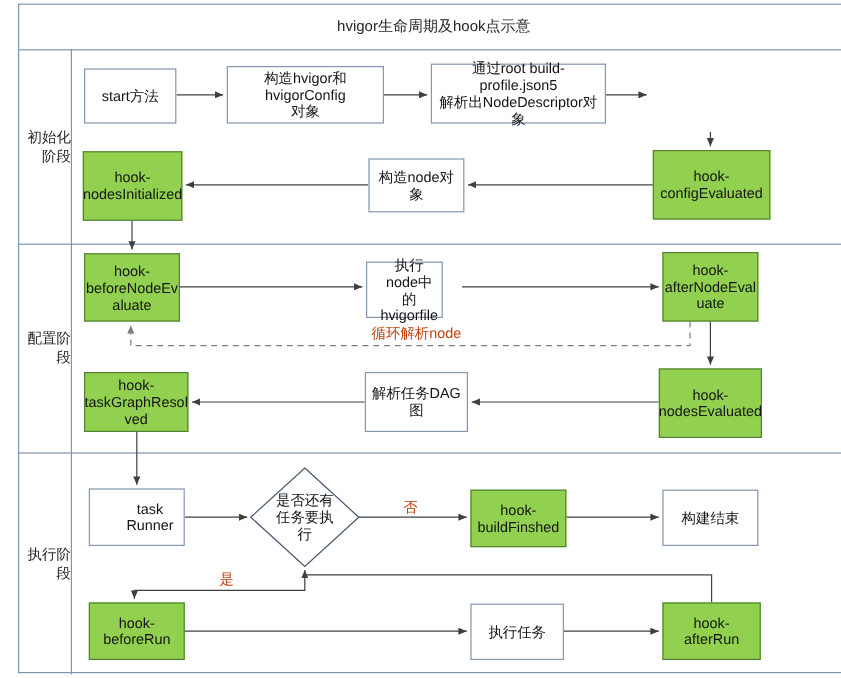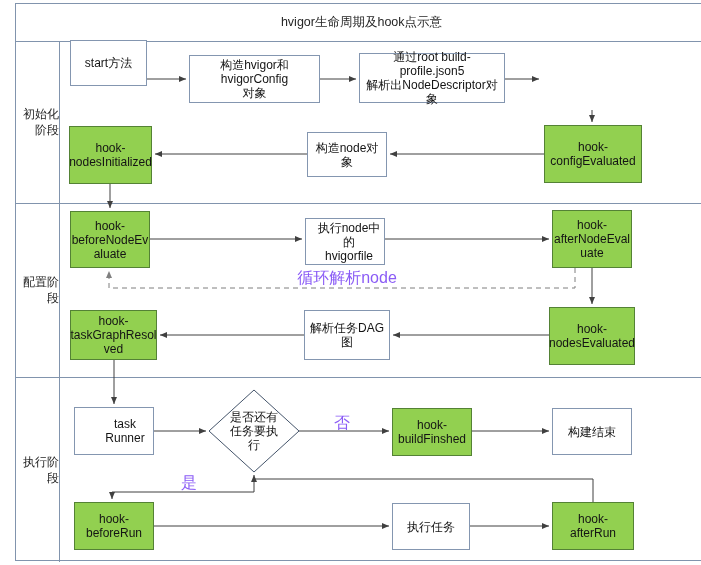--- a/index.html
+++ b/index.html
@@ -34,21 +34,21 @@
   .connectors { position:absolute; left:0; top:0; z-index:1; pointer-events:none; }
   .edge { stroke:var(--connector,#404040); stroke-width:1; fill:none; }
   .edge.dashed { stroke:var(--dashed,#7f7f7f); stroke-dasharray:5 4; }
   .diamond { fill:#ffffff; stroke:var(--diamond-border,#44546a); stroke-width:1; }
   .decision-text {
     position:absolute; z-index:2; display:flex; align-items:center; justify-content:center;
     text-align:center; font-size:12px; line-height:14px; white-space:pre-line; color:#141414;
   }
   .edge-label {
     position:absolute; z-index:3; transform:translate(-50%,-50%);
-    font-size:16px; color:#8b5cf6; white-space:nowrap; background:transparent;
+    font-size:12px; color:#c2410c; white-space:nowrap; background:transparent;
   }
 </style>
 </head>
 <body>
 
 <div class="canvas">
 
   <div class="outer-border"></div>
   <div class="hline" style="top:41px;"></div>
   <div class="hline" style="top:203px;"></div>
@@ -94,35 +94,35 @@
     <path class="edge" d="M287,431 L377,431" marker-end="url(#arrow)"></path>
     <path class="edge" d="M460,431 L537,431" marker-end="url(#arrow)"></path>
     <path class="edge" d="M581,502 L581,479 L242,479 L242,475" marker-end="url(#arrow)"></path>
     <path class="edge" d="M242,479 L242,492 L100,492 L100,499" marker-end="url(#arrow)"></path>
     <path class="edge" d="M142,526 L377,526" marker-end="url(#arrow)"></path>
     <path class="edge" d="M458,526 L537,526" marker-end="url(#arrow)"></path>
 
     <polygon class="diamond" points="242,390 287,431 242,472 197,431"></polygon>
   </svg>
 
-  <div class="node white" style="left:58px; top:40px; width:77px; height:46px;">start方法</div>
+  <div class="node white" style="left:58px; top:57px; width:77px; height:46px;">start方法</div>
   <div class="node white" style="left:177px; top:55px; width:131px; height:48px;">构造hvigor和hvigorConfig
 对象</div>
   <div class="node white" style="left:347px; top:53px; width:146px; height:50px;">通过root build-profile.json5
 解析出NodeDescriptor对象</div>
   <div class="node green" style="left:532px; top:125px; width:98px; height:58px;">hook-
 configEvaluated</div>
   <div class="node white" style="left:295px; top:132px; width:80px; height:45px;">构造node对象</div>
   <div class="node green" style="left:57px; top:126px; width:83px; height:58px;">hook-
 nodesInitialized</div>
 
   <div class="node green" style="left:58px; top:211px; width:80px; height:57px;">hook-
 beforeNodeEv
 aluate</div>
-  <div class="node white" style="left:293px; top:218px; width:80px; height:47px;padding-left:10px;">执行node中的
+  <div class="node white" style="left:293px; top:218px; width:64px; height:47px;padding-left:10px;">执行node中的
 hvigorfile</div>
   <div class="node green" style="left:540px; top:210px; width:80px; height:58px;">hook-
 afterNodeEval
 uate</div>
   <div class="node green" style="left:537px; top:307px; width:86px; height:58px;">hook-
 nodesEvaluated</div>
   <div class="node white" style="left:292px; top:310px; width:86px; height:50px;">解析任务DAG图</div>
   <div class="node green" style="left:58px; top:310px; width:87px; height:50px;">hook-
 taskGraphResol
 ved</div>

